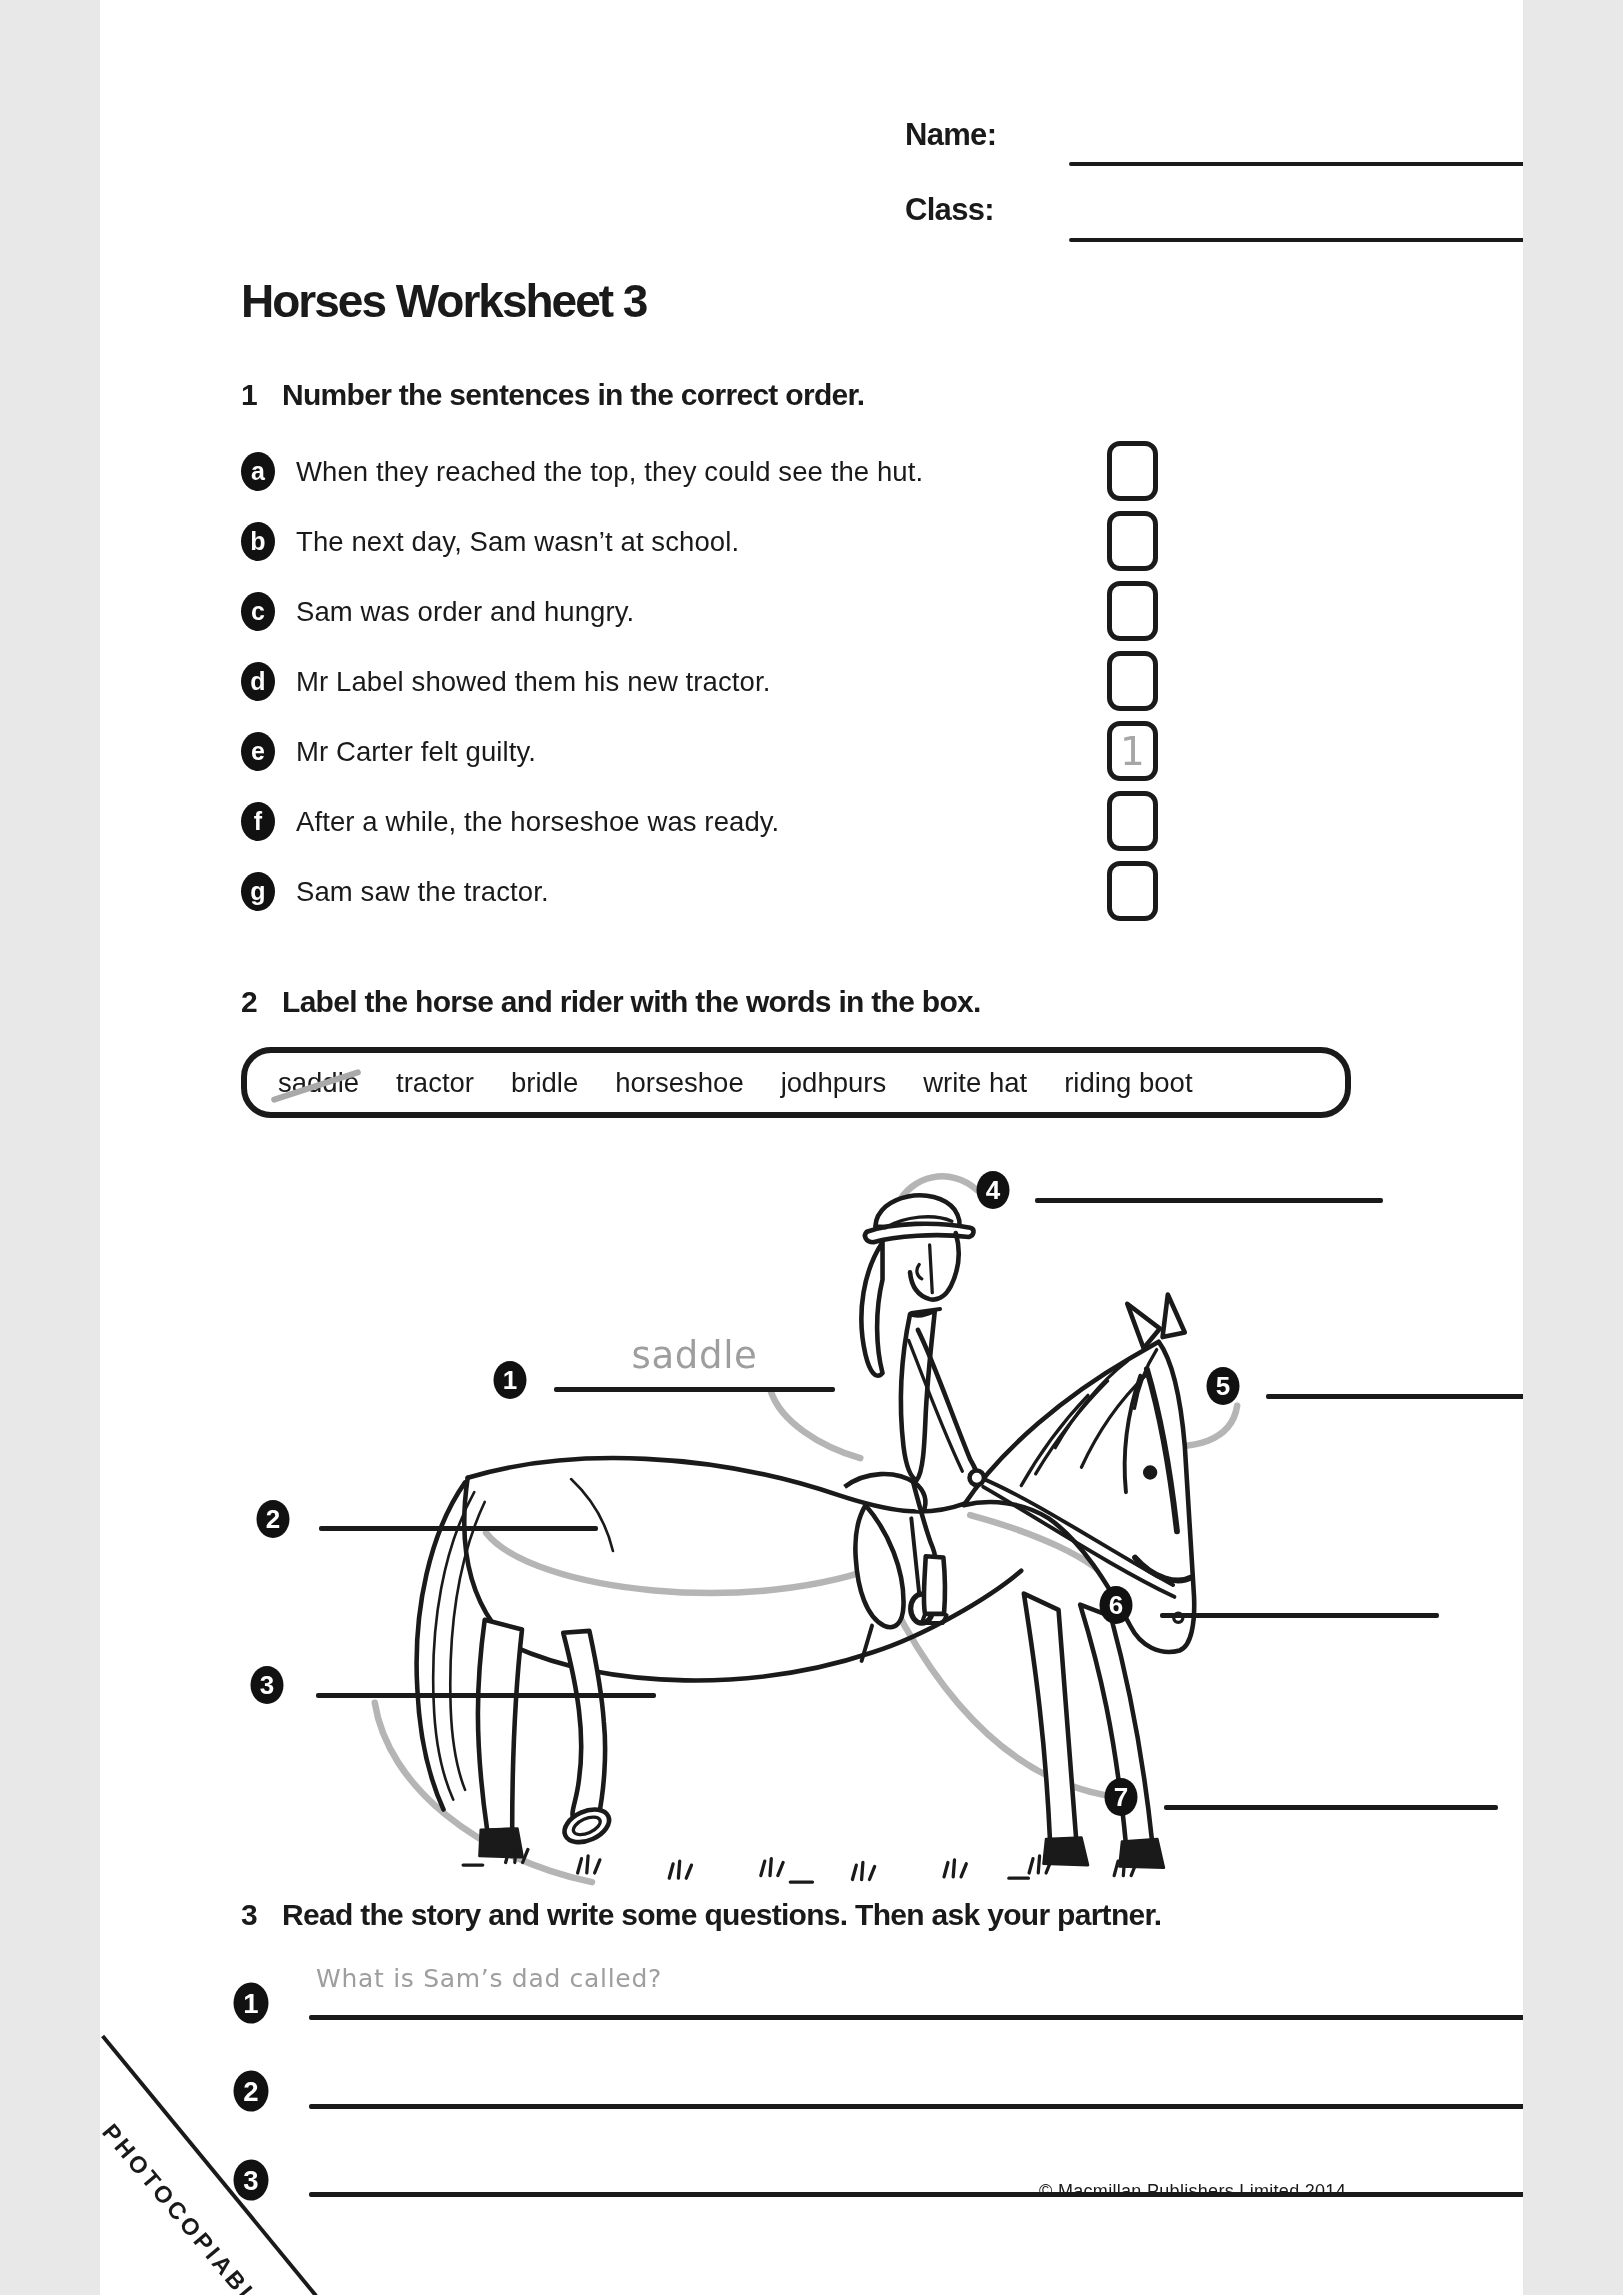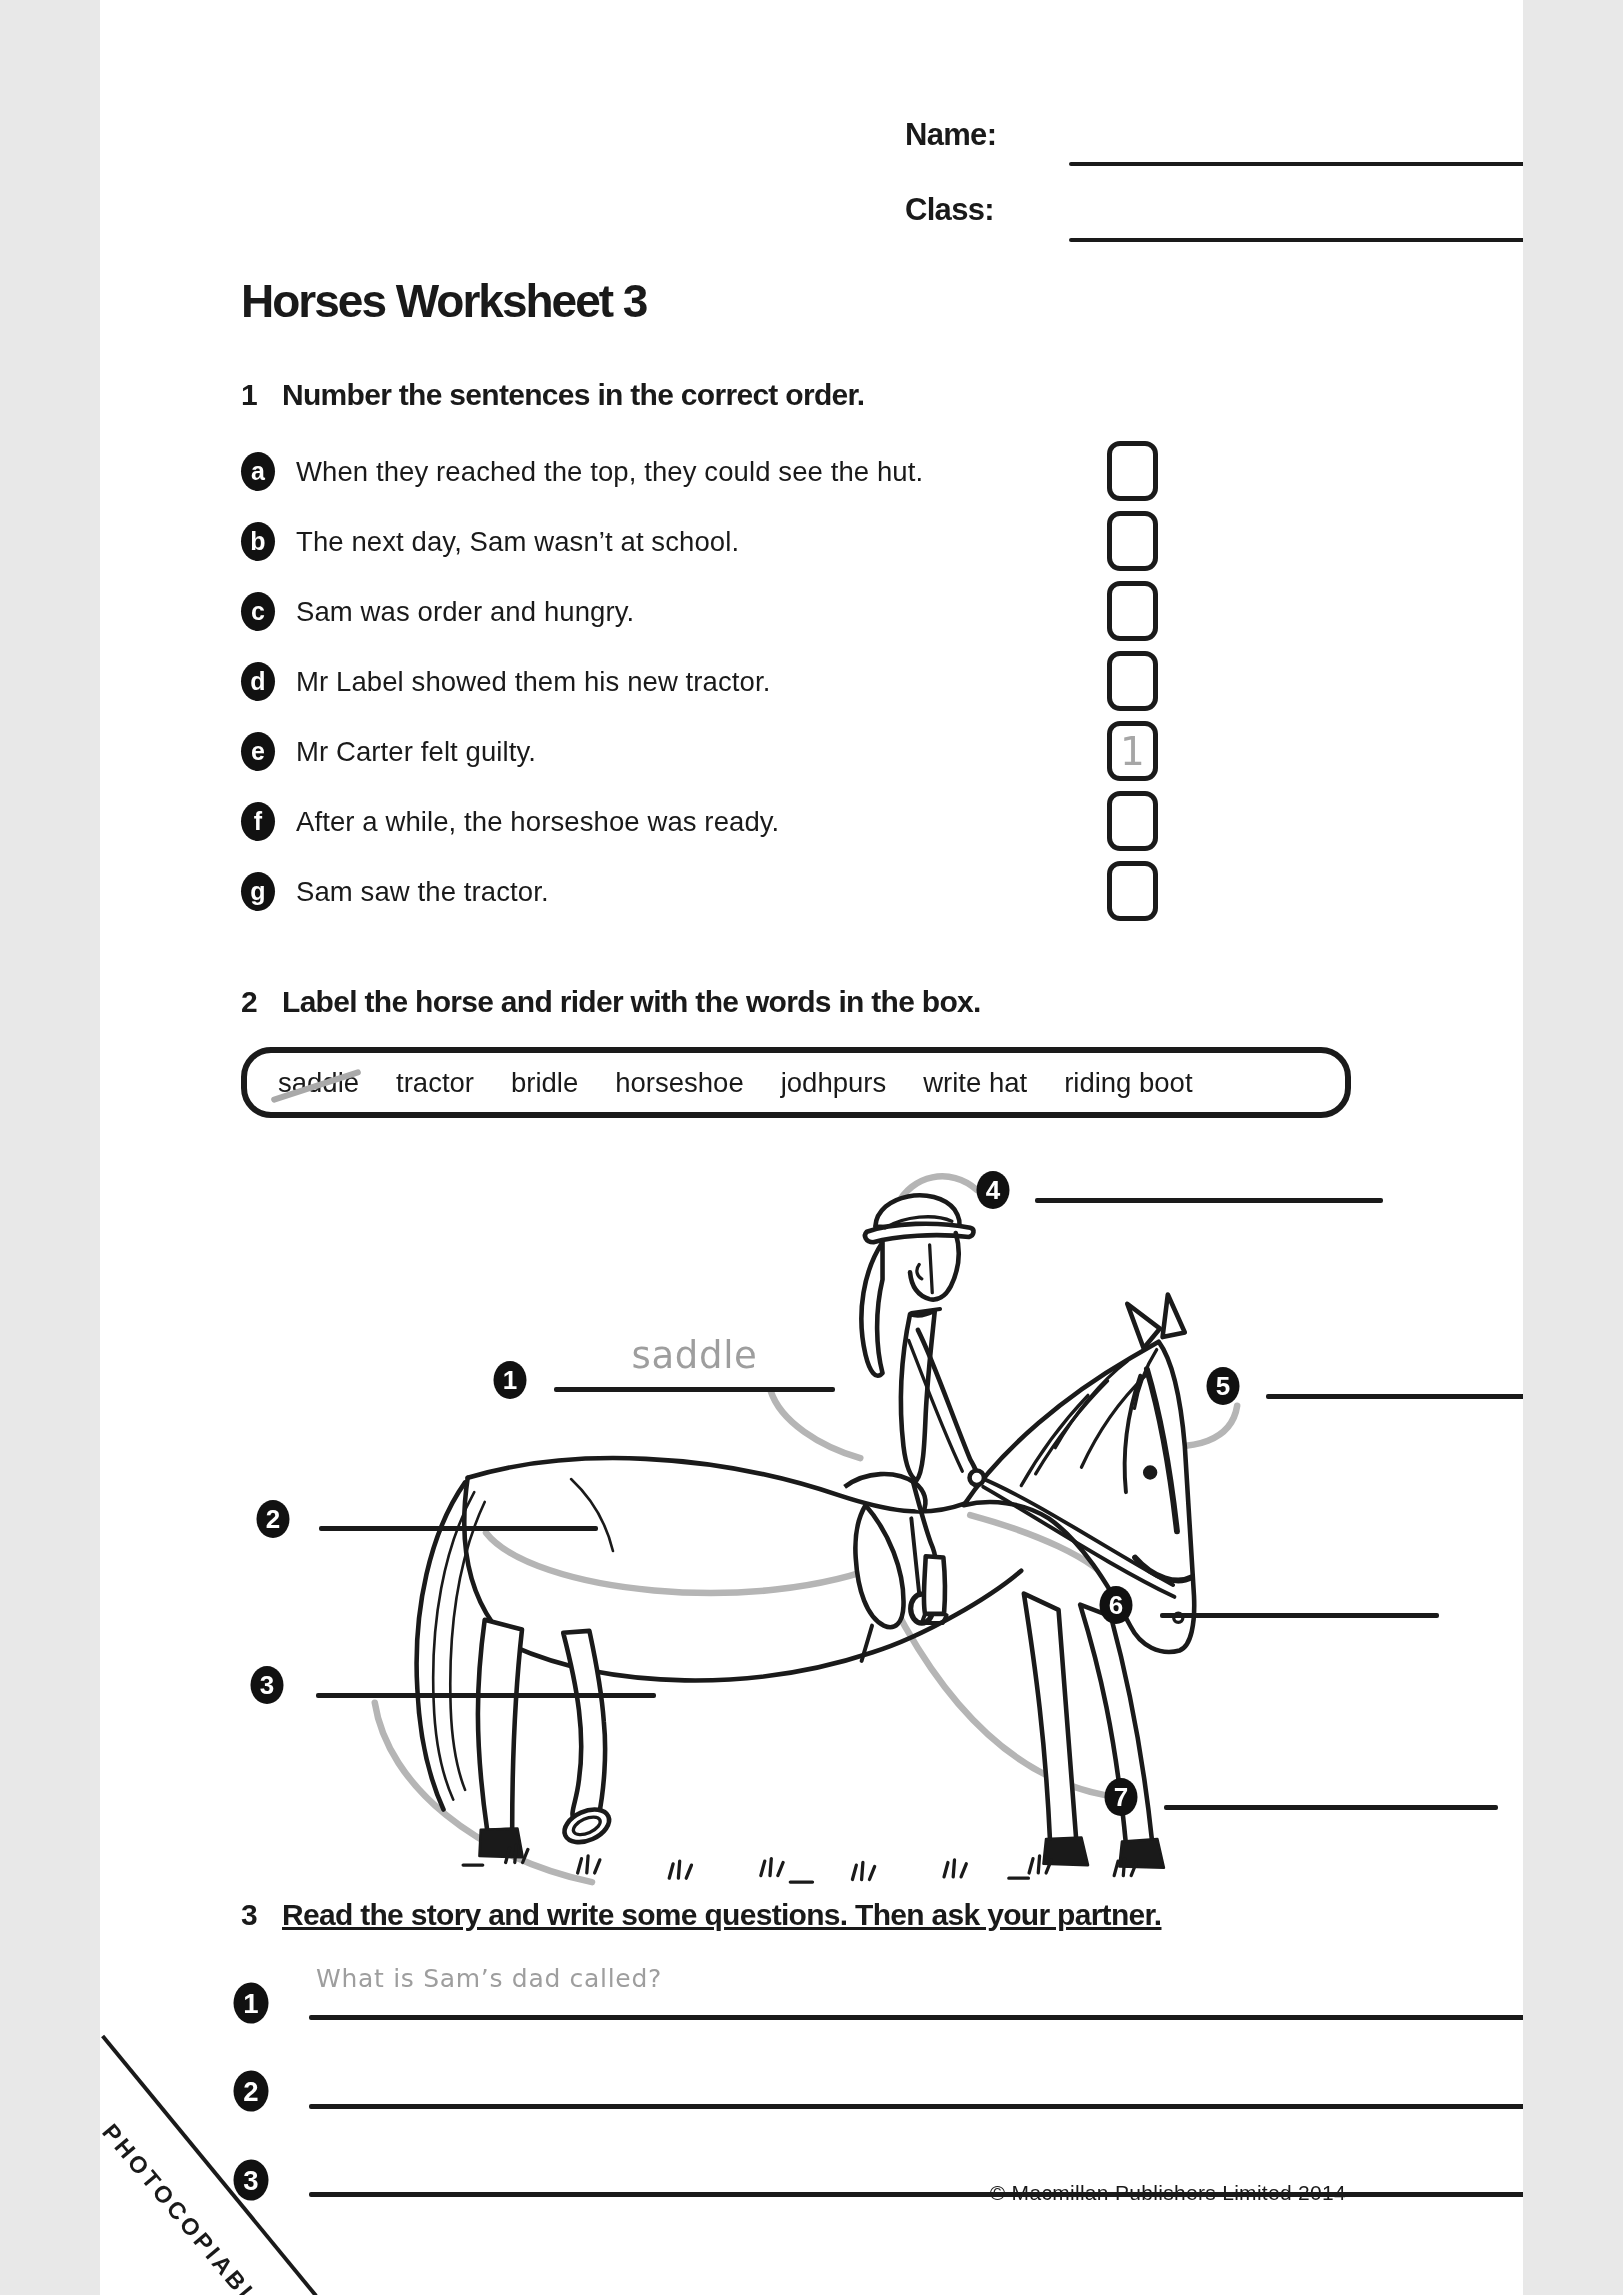--- a/index.html
+++ b/index.html
@@ -51,21 +51,21 @@
   .q-badge{
     position:absolute;width:35px;height:41px;border-radius:50%;background:#111;color:#fff;
     font-size:27.5px;font-weight:bold;display:flex;align-items:center;justify-content:center;
     transform:translate(-50%,-50%);
   }
   .banner-text{
     position:absolute;left:17px;top:2119px;font-size:23.6px;font-weight:bold;letter-spacing:3.3px;
     transform:rotate(50deg);transform-origin:left top;white-space:nowrap;
   }
   .footer{
-    position:absolute;right:177px;top:2181px;font-size:21px;letter-spacing:0.3px;
+    position:absolute;right:177px;top:2181px;font-size:18px;letter-spacing:0.3px;
   }
   svg .ink{stroke:#1a1a1a;fill:none;stroke-width:7;stroke-linecap:round;stroke-linejoin:round;}
   svg .inkfill{stroke:#1a1a1a;fill:#ffffff;stroke-width:7;stroke-linejoin:round;}
   svg .solid{fill:#1a1a1a;stroke:#1a1a1a;stroke-width:4;stroke-linejoin:round;}
   svg .lead{stroke:#b5b5b5;fill:none;stroke-width:10;stroke-linecap:round;}
 </style>
 </head>
 <body>
 
 <div class="page">
@@ -250,21 +250,21 @@
 
   <div class="num-badge" style="left:1016px;top:1605px;">6</div>
   <div class="write-line" style="left:1060px;top:1613px;width:279px;height:4.6px;"></div>
 
   <div class="num-badge" style="left:167px;top:1685px;">3</div>
   <div class="write-line" style="left:216px;top:1693px;width:340px;height:4.6px;"></div>
 
   <div class="num-badge" style="left:1021px;top:1797px;">7</div>
   <div class="write-line" style="left:1064px;top:1805px;width:334px;height:4.6px;"></div>
 
-  <div class="abs heading" style="left:141px;top:1898px;text-decoration:underline;">
+  <div class="abs heading" style="left:141px;top:1898px;">
     <span class="hnum">3</span><span>Read the story and write some questions. Then ask your partner.</span>
   </div>
 
   <div class="q-badge" style="left:151px;top:2003px;">1</div>
   <div class="abs grey-hand" style="left:216px;top:1964px;font-size:25px;">What is Sam’s dad called?</div>
   <div class="write-line" style="left:209px;top:2015px;width:1237px;height:4.6px;"></div>
 
   <div class="q-badge" style="left:151px;top:2091px;">2</div>
   <div class="write-line" style="left:209px;top:2104px;width:1237px;height:4.6px;"></div>
 

